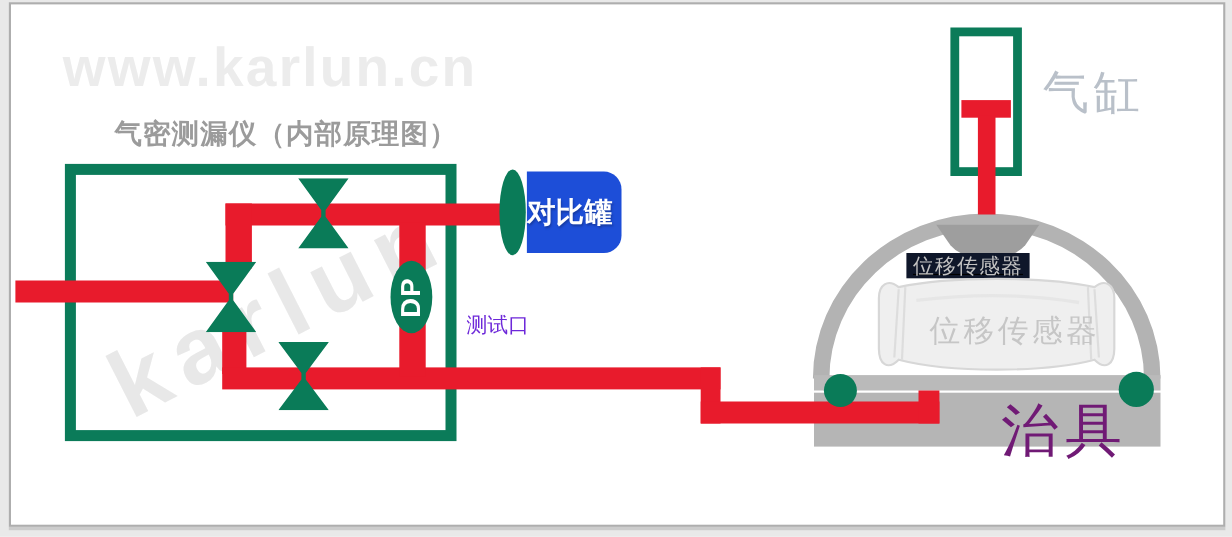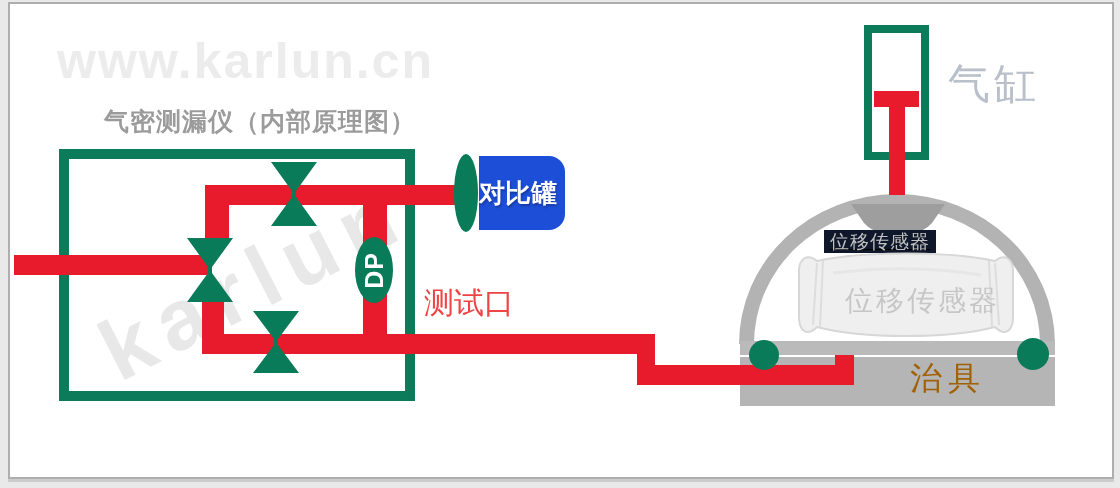--- a/index.html
+++ b/index.html
@@ -30,38 +30,38 @@
   .valve-top   {left:261px;top:158px;}
   .valve-middle{left:177px;top:234px;}
   .valve-bottom{left:243px;top:307px;}
   .dp{left:345px;top:233px;width:38px;height:66px;background:#0a7b58;border-radius:50%;
       z-index:3;display:flex;align-items:center;justify-content:center;}
   .dp span{color:#ffffff;font-weight:bold;font-size:25px;transform:rotate(-90deg);letter-spacing:1px;}
   .tank-ellipse{left:444px;top:150px;width:24px;height:78px;background:#0a7b58;border-radius:50%;z-index:3;}
   .tank-body{left:469px;top:152px;width:86px;height:74px;background:#1d4ed8;border-radius:0 16px 16px 0;
              z-index:3;display:flex;align-items:center;justify-content:flex-start;}
   .tank-body span{color:#ffffff;font-weight:bold;font-size:26px;text-shadow:1px 2px 2px rgba(0,0,0,.25);}
-  .test-port{left:414px;top:279px;font-size:30px;color:#ef4444;font-family:Liberation Mono, monospace;z-index:4;}
+  .test-port{left:414px;top:279px;font-size:19px;color:#6d28d9;font-family:Liberation Mono, monospace;z-index:4;}
   
   .cylinder{left:854px;top:21px;width:65px;height:135px;border:8px solid #0b7b59;box-sizing:border-box;
             background:#ffffff;z-index:2;}
   .piston-bar{left:864px;top:87px;width:45px;height:16px;z-index:3;}
   .piston-rod{left:879px;top:101px;width:16px;height:90px;z-index:3;}
   .cyl-label{left:938px;top:52px;font-size:42px;color:#b9c0c9;font-family:"Liberation Serif",serif;z-index:4;letter-spacing:4px;}
   .dome-svg{left:727px;top:178px;z-index:1;}
   .sensor-head-svg{left:841px;top:200px;z-index:1;}
   .sensor-box{left:814px;top:226px;width:112px;height:23px;background:#0f172a;z-index:1;
               display:flex;align-items:center;justify-content:center;text-decoration:underline;}
   .sensor-box span{font-size:19px;color:#c2c2c2;font-family:"Liberation Serif",serif;letter-spacing:1px;}
   .pillow-svg{left:783px;top:245px;z-index:1;}
   .pillow-label{left:835px;top:278px;font-size:28px;color:#c6c6c6;font-family:"Liberation Serif",serif;
                 z-index:1;letter-spacing:3px;}
   .plate{left:730px;top:337px;width:315px;height:14px;background:#bababa;z-index:1;}
   .fixture{left:730px;top:353px;width:315px;height:49px;background:#b5b5b5;z-index:1;}
-  .fixture-label{left:900px;top:353px;font-size:32px;color:#a16207;font-family:"Liberation Serif",serif;
+  .fixture-label{left:900px;top:353px;font-size:52px;color:#701a75;font-family:"Liberation Serif",serif;
                  z-index:2;letter-spacing:6px;}
   .seal{background:#0a7b58;border-radius:50%;z-index:3;}
   .seal-left{left:739px;top:336px;width:30px;height:30px;}
   .seal-right{left:1007px;top:334px;width:32px;height:32px;}
 </style>
 </head>
 <body>
 
 <div id="stage">
   <div id="page">

